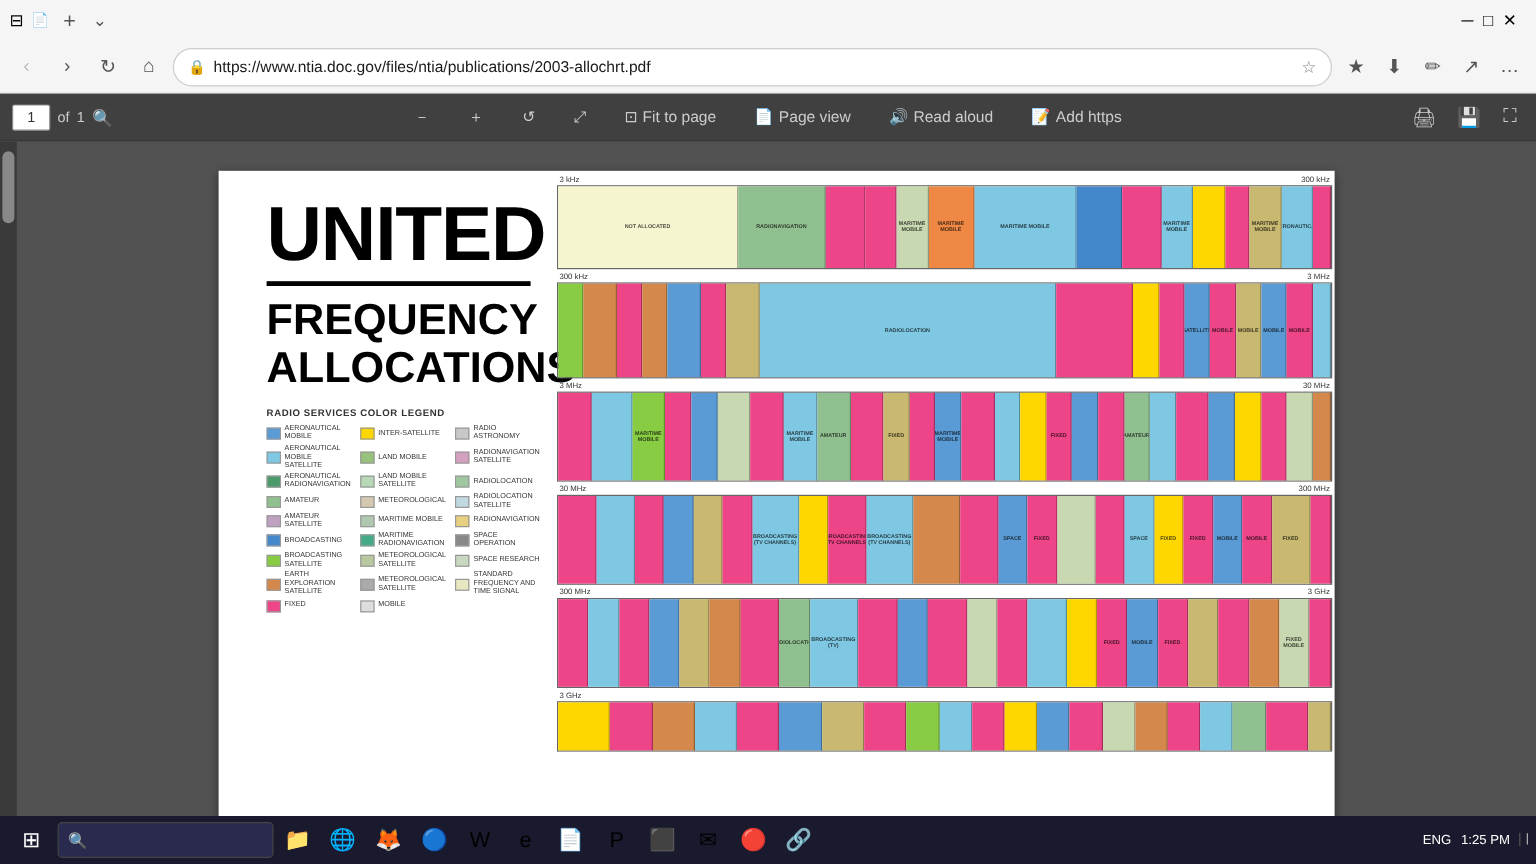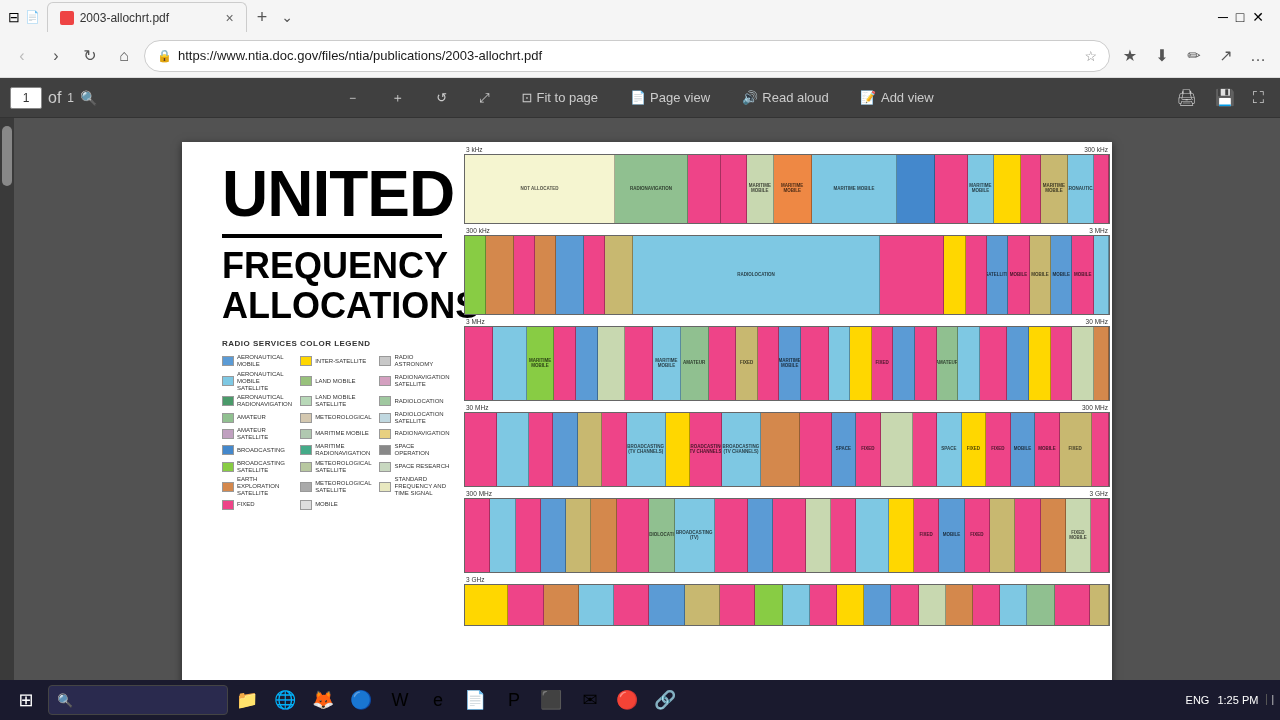--- a/index.html
+++ b/index.html
@@ -48,21 +48,21 @@
     }
     .pdf-toolbar-left {
       position: absolute; left: 10px;
       display: flex; align-items: center; gap: 6px;
     }
     .page-input {
       width: 32px; height: 22px; text-align: center;
       background: #fff; border: 1px solid #888; border-radius: 2px;
       font-size: 12px; color: #333;
     }
-    .page-sep { color: #ccc; font-size: 16px; }
+    .page-sep { color: #ccc; font-size: 12px; }
     .page-total { color: #ccc; font-size: 12px; }
     .search-icon-pdf { color: #ccc; font-size: 14px; cursor: pointer; }
     .pdf-center-controls { display: flex; align-items: center; gap: 16px; }
     .pdf-btn {
       background: none; border: none; cursor: pointer;
       color: #ccc; font-size: 13px; display: flex; align-items: center; gap: 4px;
       padding: 4px 8px; border-radius: 4px;
     }
     .pdf-toolbar-right {
       position: absolute; right: 10px;
@@ -203,25 +203,20 @@
   </style>
 </head>
 <body>
 
 <div class="title-bar">
   <div class="title-bar-controls">
     <span style="font-size:14px;">⊟</span>
   </div>
   <span style="font-size:12px; color:#444;">📄</span>
   <div class="tab-bar" style="flex:1; background:transparent; align-items:center; height:34px; display:flex; gap:4px;">
-    <div class="tab">
-      <span style="width:14px;height:14px;background:#e44;border-radius:2px;display:inline-block;"></span>
-      <span>2003-allochrt.pdf</span>
-      <span style="margin-left:auto;cursor:pointer;color:#666;font-size:14px;">×</span>
-    </div>
     <span style="font-size:18px;color:#555;cursor:pointer;padding:0 6px;">+</span>
     <span style="font-size:14px;color:#555;cursor:pointer;padding:0 4px;">⌄</span>
   </div>
   <div style="display:flex;gap:8px;padding:0 8px;">
     <span style="cursor:pointer;font-size:14px;">─</span>
     <span style="cursor:pointer;font-size:14px;">□</span>
     <span style="cursor:pointer;font-size:14px;">✕</span>
   </div>
 </div>
 
@@ -263,21 +258,21 @@
     <button class="pdf-btn">
       <span>📄</span>
       <span>Page view</span>
     </button>
     <button class="pdf-btn">
       <span>🔊</span>
       <span>Read aloud</span>
     </button>
     <button class="pdf-btn">
       <span>📝</span>
-      <span>Add view</span>
+      <span>Add https</span>
     </button>
   </div>
   <div class="pdf-toolbar-right">
     <button class="pdf-icon-btn">🖨</button>
     <button class="pdf-icon-btn">💾</button>
     <button class="pdf-icon-btn">⛶</button>
   </div>
 </div>
 
 <div class="main-content">

